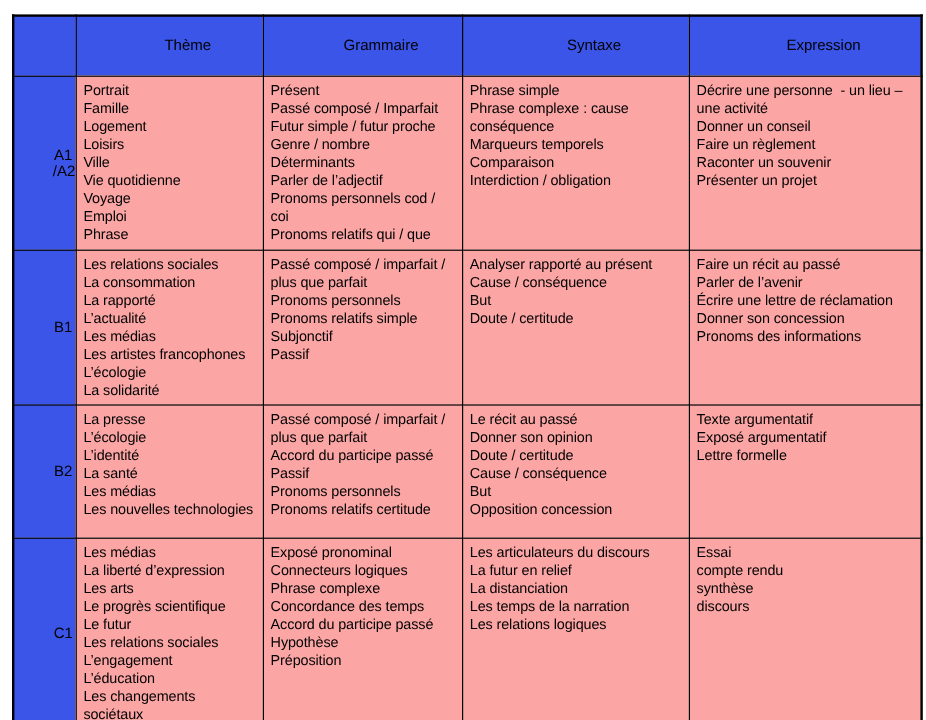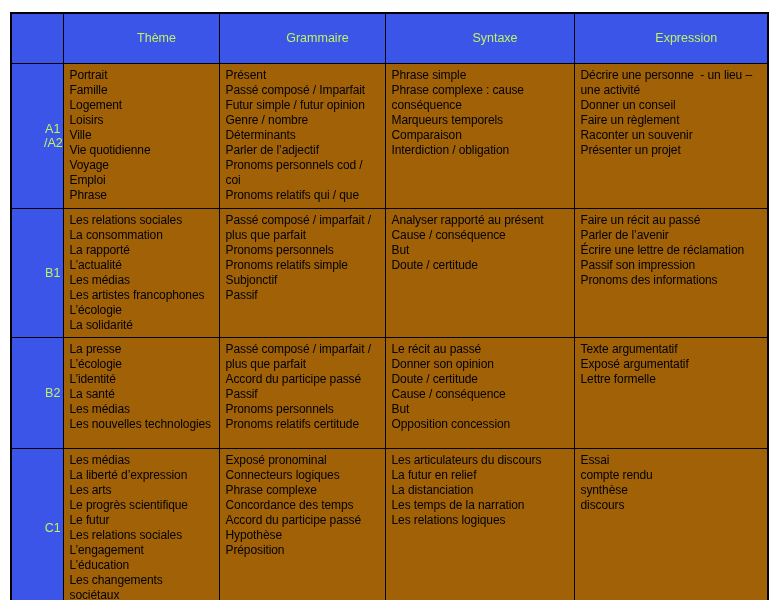--- a/index.html
+++ b/index.html
@@ -26,30 +26,30 @@
     width: 757px;
     border: 2px solid #000000;
   }
   table.curriculum th,
   table.curriculum td {
     border: 1px solid #000000;
     box-sizing: border-box;
   }
   th.blue, td.blue {
     background: #3b55e8;
-    color: #bef264;
+    color: #000000;
     font-size: 12.5px;
     font-weight: 400;
     text-align: center;
     vertical-align: middle;
     padding-left: 32px;
   }
   thead tr { height: 50px; }
   td.content {
-    background: #a16207;
+    background: #fca5a5;
     color: #000000;
     vertical-align: top;
     padding: 4px 5px 4px 6px;
     font-size: 12px;
     line-height: 15px;
     letter-spacing: -0.1px;
   }
   td.content .line {
     white-space: pre-wrap;
     word-wrap: break-word;
@@ -90,21 +90,21 @@
             <div class="line">Loisirs</div>
             <div class="line">Ville</div>
             <div class="line">Vie quotidienne</div>
             <div class="line">Voyage</div>
             <div class="line">Emploi</div>
             <div class="line">Phrase</div>
           </td>
         <td class="content">
             <div class="line">Présent</div>
             <div class="line">Passé composé / Imparfait</div>
-            <div class="line">Futur simple / futur opinion</div>
+            <div class="line">Futur simple / futur proche</div>
             <div class="line">Genre / nombre</div>
             <div class="line">Déterminants</div>
             <div class="line">Parler de l’adjectif</div>
             <div class="line">Pronoms personnels cod / coi</div>
             <div class="line">Pronoms relatifs qui / que</div>
           </td>
         <td class="content">
             <div class="line">Phrase simple</div>
             <div class="line">Phrase complexe : cause conséquence</div>
             <div class="line">Marqueurs temporels</div>
@@ -141,21 +141,21 @@
         <td class="content">
             <div class="line">Analyser rapporté au présent</div>
             <div class="line">Cause / conséquence</div>
             <div class="line">But</div>
             <div class="line">Doute / certitude</div>
           </td>
         <td class="content">
             <div class="line">Faire un récit au passé</div>
             <div class="line">Parler de l’avenir</div>
             <div class="line">Écrire une lettre de réclamation</div>
-            <div class="line">Passif son impression</div>
+            <div class="line">Donner son concession</div>
             <div class="line">Pronoms des informations</div>
           </td>
       </tr>
       <tr class="r2">
         <td class="blue">B2</td>
         <td class="content">
             <div class="line">La presse</div>
             <div class="line">L’écologie</div>
             <div class="line">L’identité</div>
             <div class="line">La santé</div>

